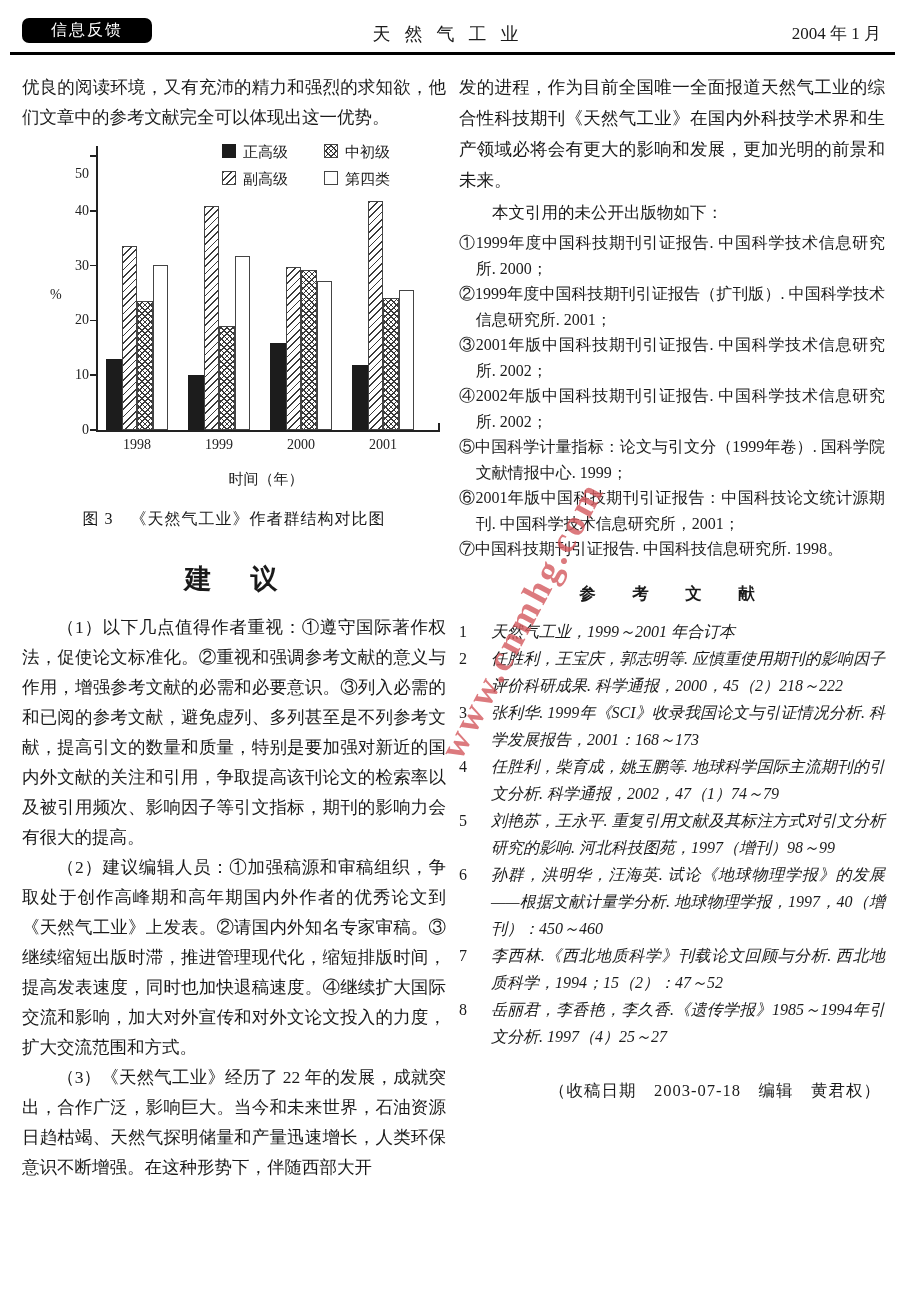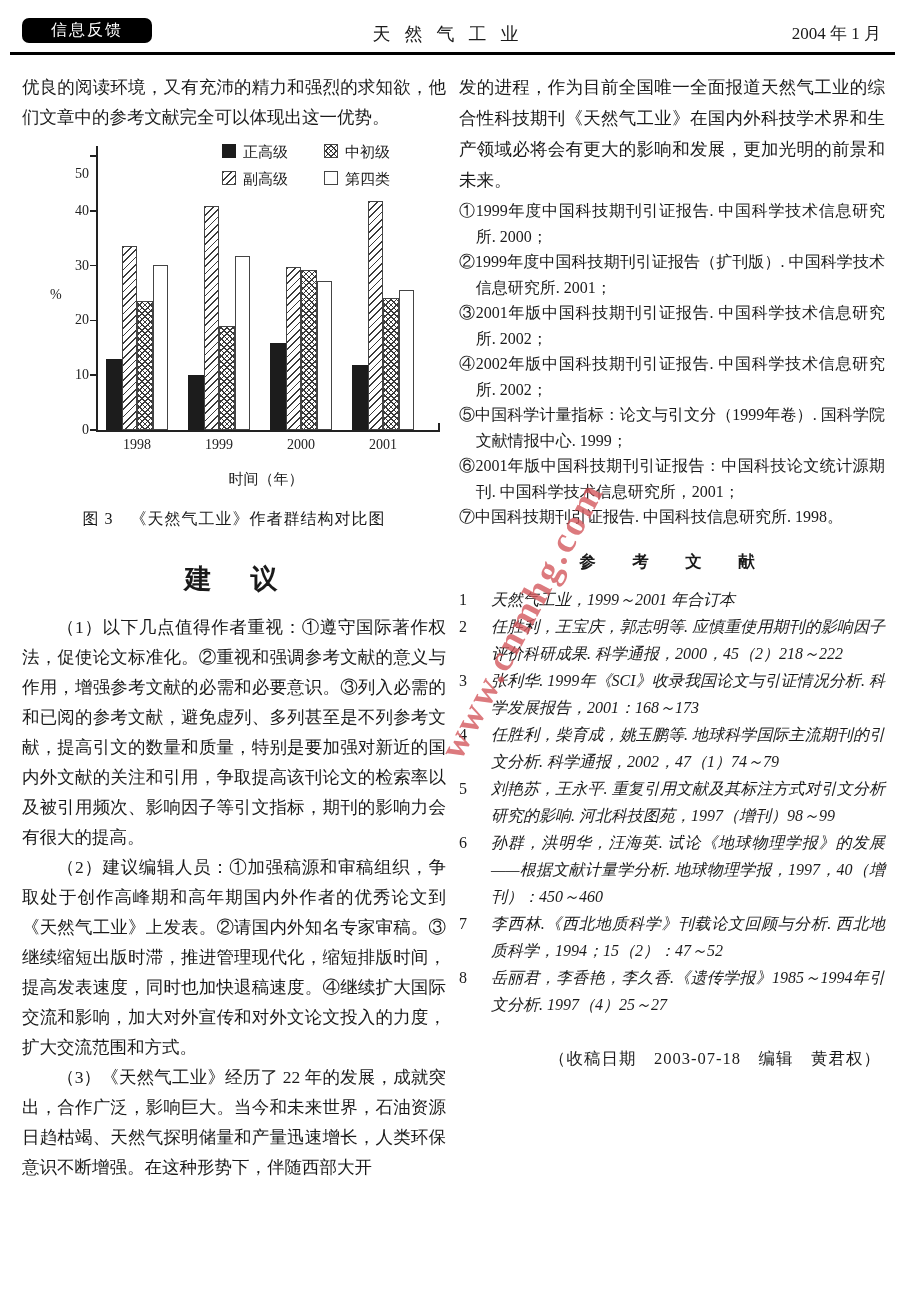--- a/index.html
+++ b/index.html
@@ -154,20 +154,21 @@
 
     <div class="sec-title">建　议</div>
 
     <p class="para">（1）以下几点值得作者重视：①遵守国际著作权法，促使论文标准化。②重视和强调参考文献的意义与作用，增强参考文献的必需和必要意识。③列入必需的和已阅的参考文献，避免虚列、多列甚至是不列参考文献，提高引文的数量和质量，特别是要加强对新近的国内外文献的关注和引用，争取提高该刊论文的检索率以及被引用频次、影响因子等引文指标，期刊的影响力会有很大的提高。</p>
     <p class="para">（2）建议编辑人员：①加强稿源和审稿组织，争取处于创作高峰期和高年期国内外作者的优秀论文到《天然气工业》上发表。②请国内外知名专家审稿。③继续缩短出版时滞，推进管理现代化，缩短排版时间，提高发表速度，同时也加快退稿速度。④继续扩大国际交流和影响，加大对外宣传和对外文论文投入的力度，扩大交流范围和方式。</p>
     <p class="para">（3）《天然气工业》经历了 22 年的发展，成就突出，合作广泛，影响巨大。当今和未来世界，石油资源日趋枯竭、天然气探明储量和产量迅速增长，人类环保意识不断增强。在这种形势下，伴随西部大开</p>
   </div>
 
   <div class="col col-right">
     <p class="lead">发的进程，作为目前全国唯一全面报道天然气工业的综合性科技期刊《天然气工业》在国内外科技学术界和生产领域必将会有更大的影响和发展，更加光明的前景和未来。</p>
+    <p class="unpub-intro">本文引用的未公开出版物如下：</p>
 
     <div class="unpub-list">
       <div class="unpub-item">①1999年度中国科技期刊引证报告. 中国科学技术信息研究所. 2000；</div>
       <div class="unpub-item">②1999年度中国科技期刊引证报告（扩刊版）. 中国科学技术信息研究所. 2001；</div>
       <div class="unpub-item">③2001年版中国科技期刊引证报告. 中国科学技术信息研究所. 2002；</div>
       <div class="unpub-item">④2002年版中国科技期刊引证报告. 中国科学技术信息研究所. 2002；</div>
       <div class="unpub-item">⑤中国科学计量指标：论文与引文分（1999年卷）. 国科学院文献情报中心. 1999；</div>
       <div class="unpub-item">⑥2001年版中国科技期刊引证报告：中国科技论文统计源期刊. 中国科学技术信息研究所，2001；</div>
       <div class="unpub-item">⑦中国科技期刊引证报告. 中国科技信息研究所. 1998。</div>
     </div>

